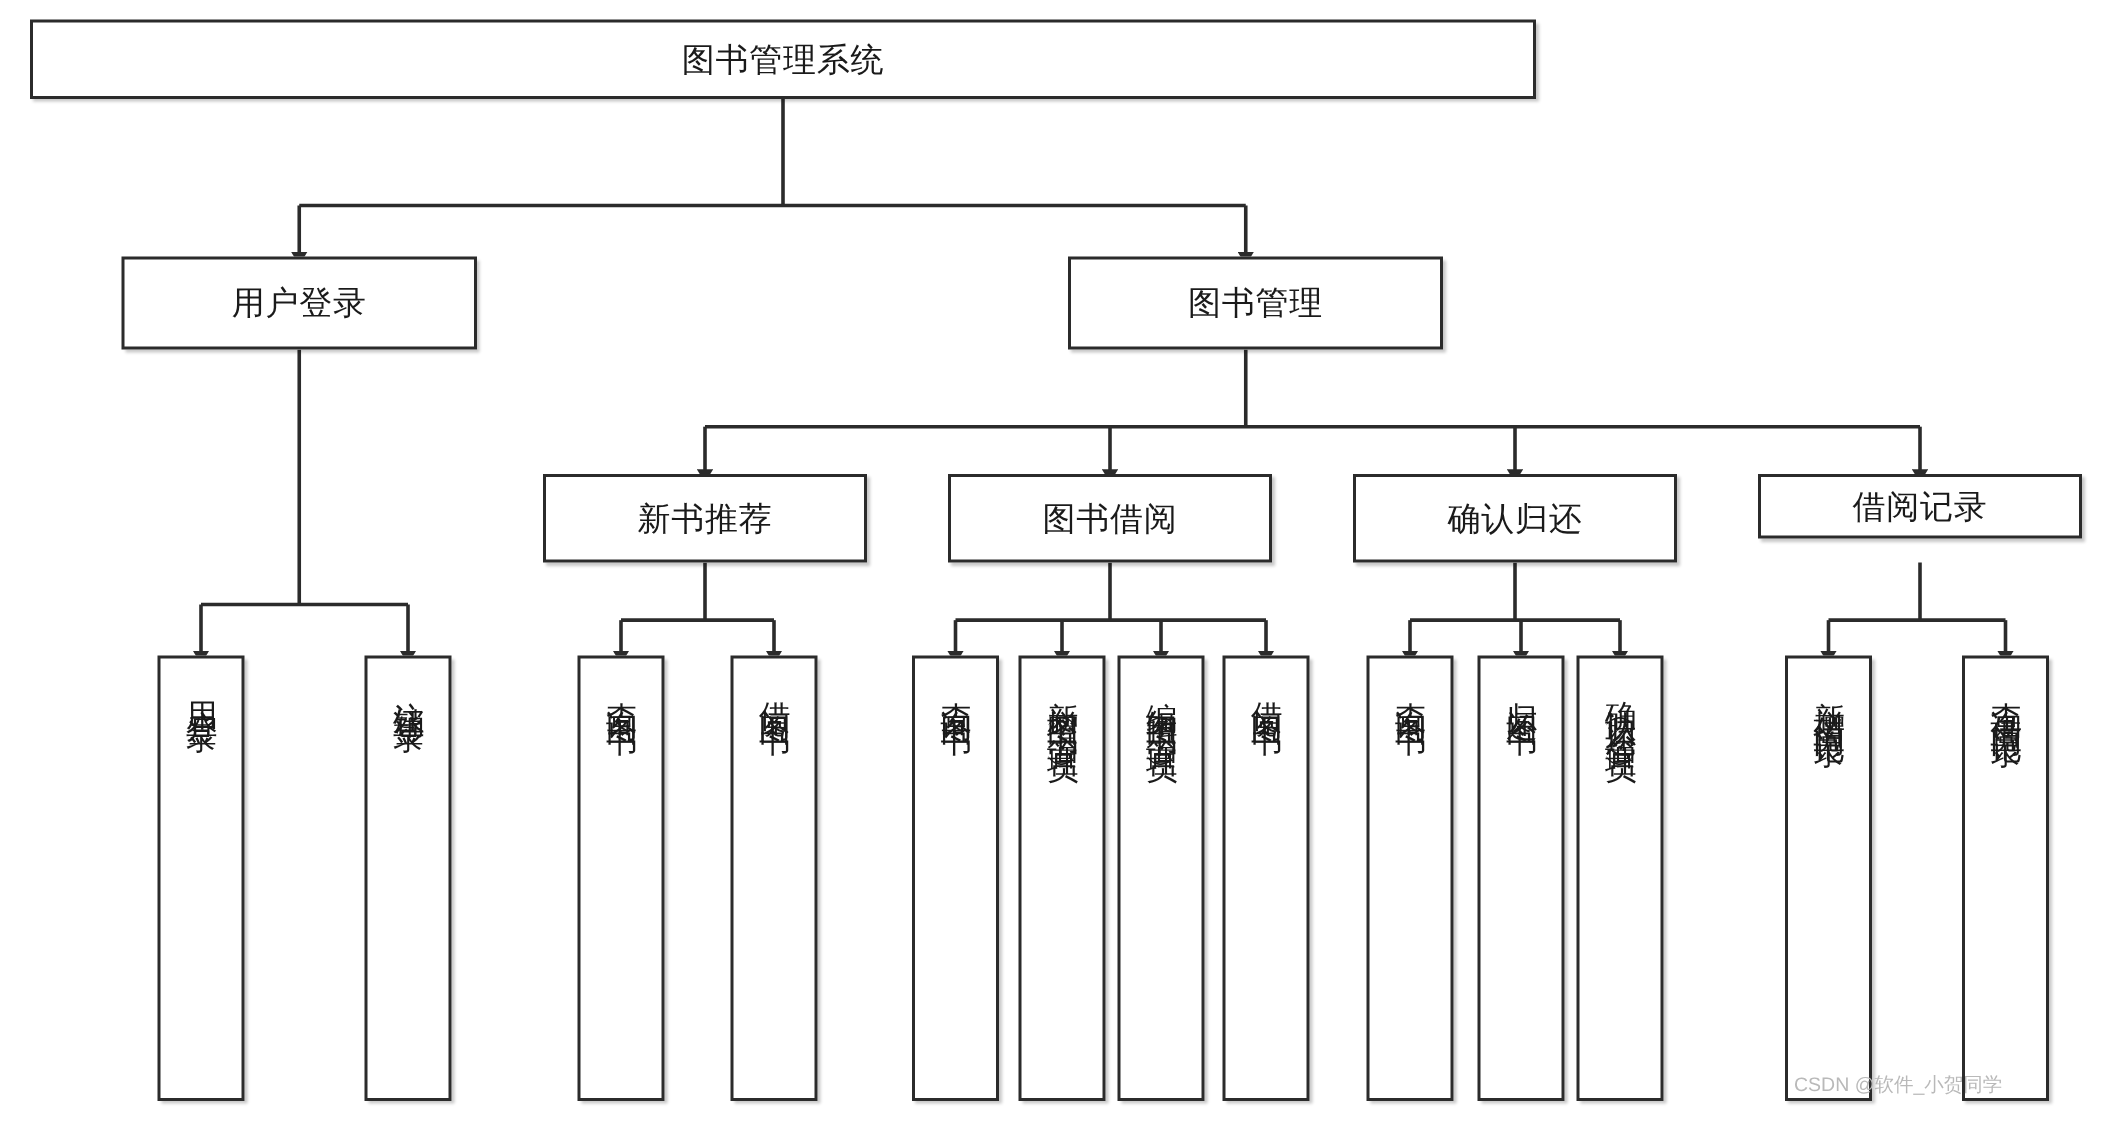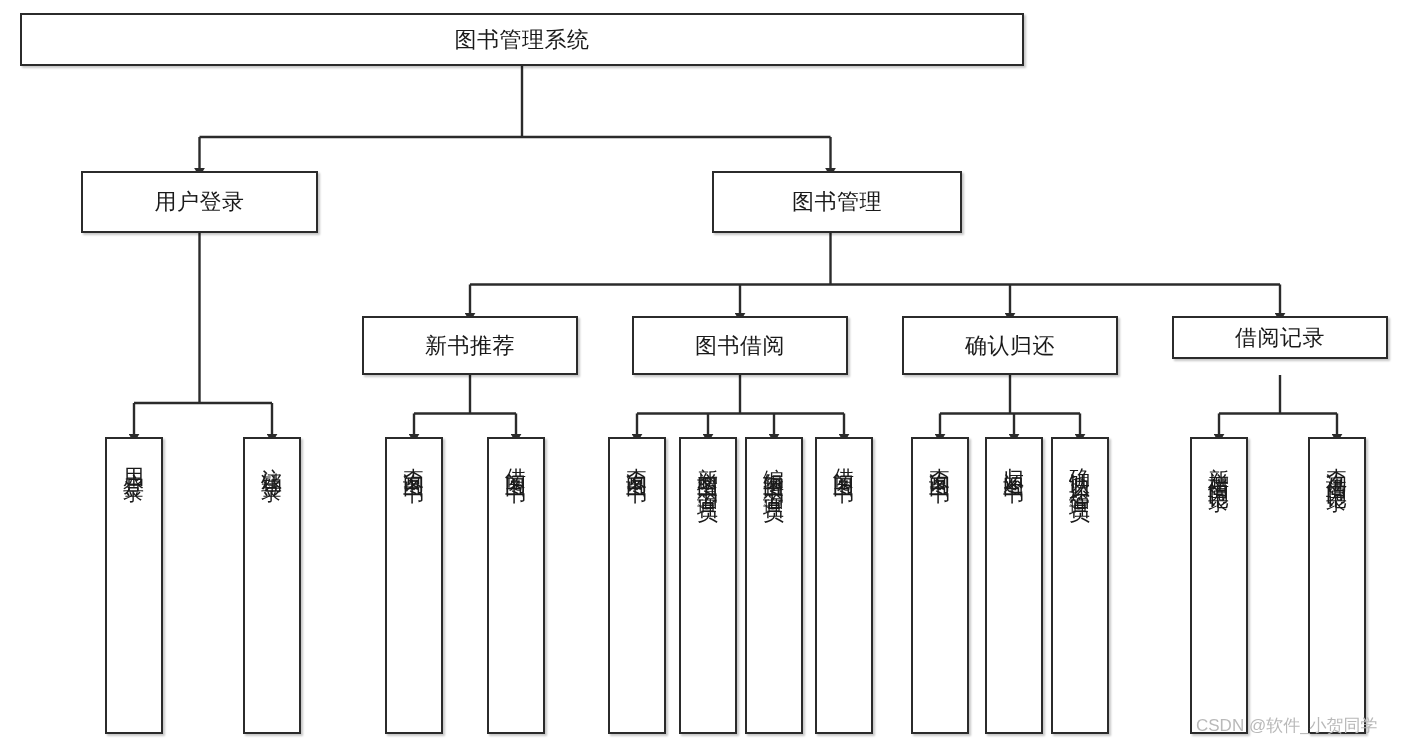--- a/index.html
+++ b/index.html
@@ -53,21 +53,21 @@
     writing-mode: vertical-rl;
     text-orientation: upright;
     white-space: normal;
     letter-spacing: 5px;
     font-size: 21px;
     line-height: 1;
   }
   .watermark {
     position: absolute;
     color: #b9b9b9;
-    font-size: 17px;
+    font-size: 13px;
     white-space: nowrap;
     user-select: none;
   }
 </style>
 </head>
 <body>
 
 <div id="canvas">
 
   <svg id="diagram-svg" viewBox="0 0 1405 747" xmlns="http://www.w3.org/2000/svg">

